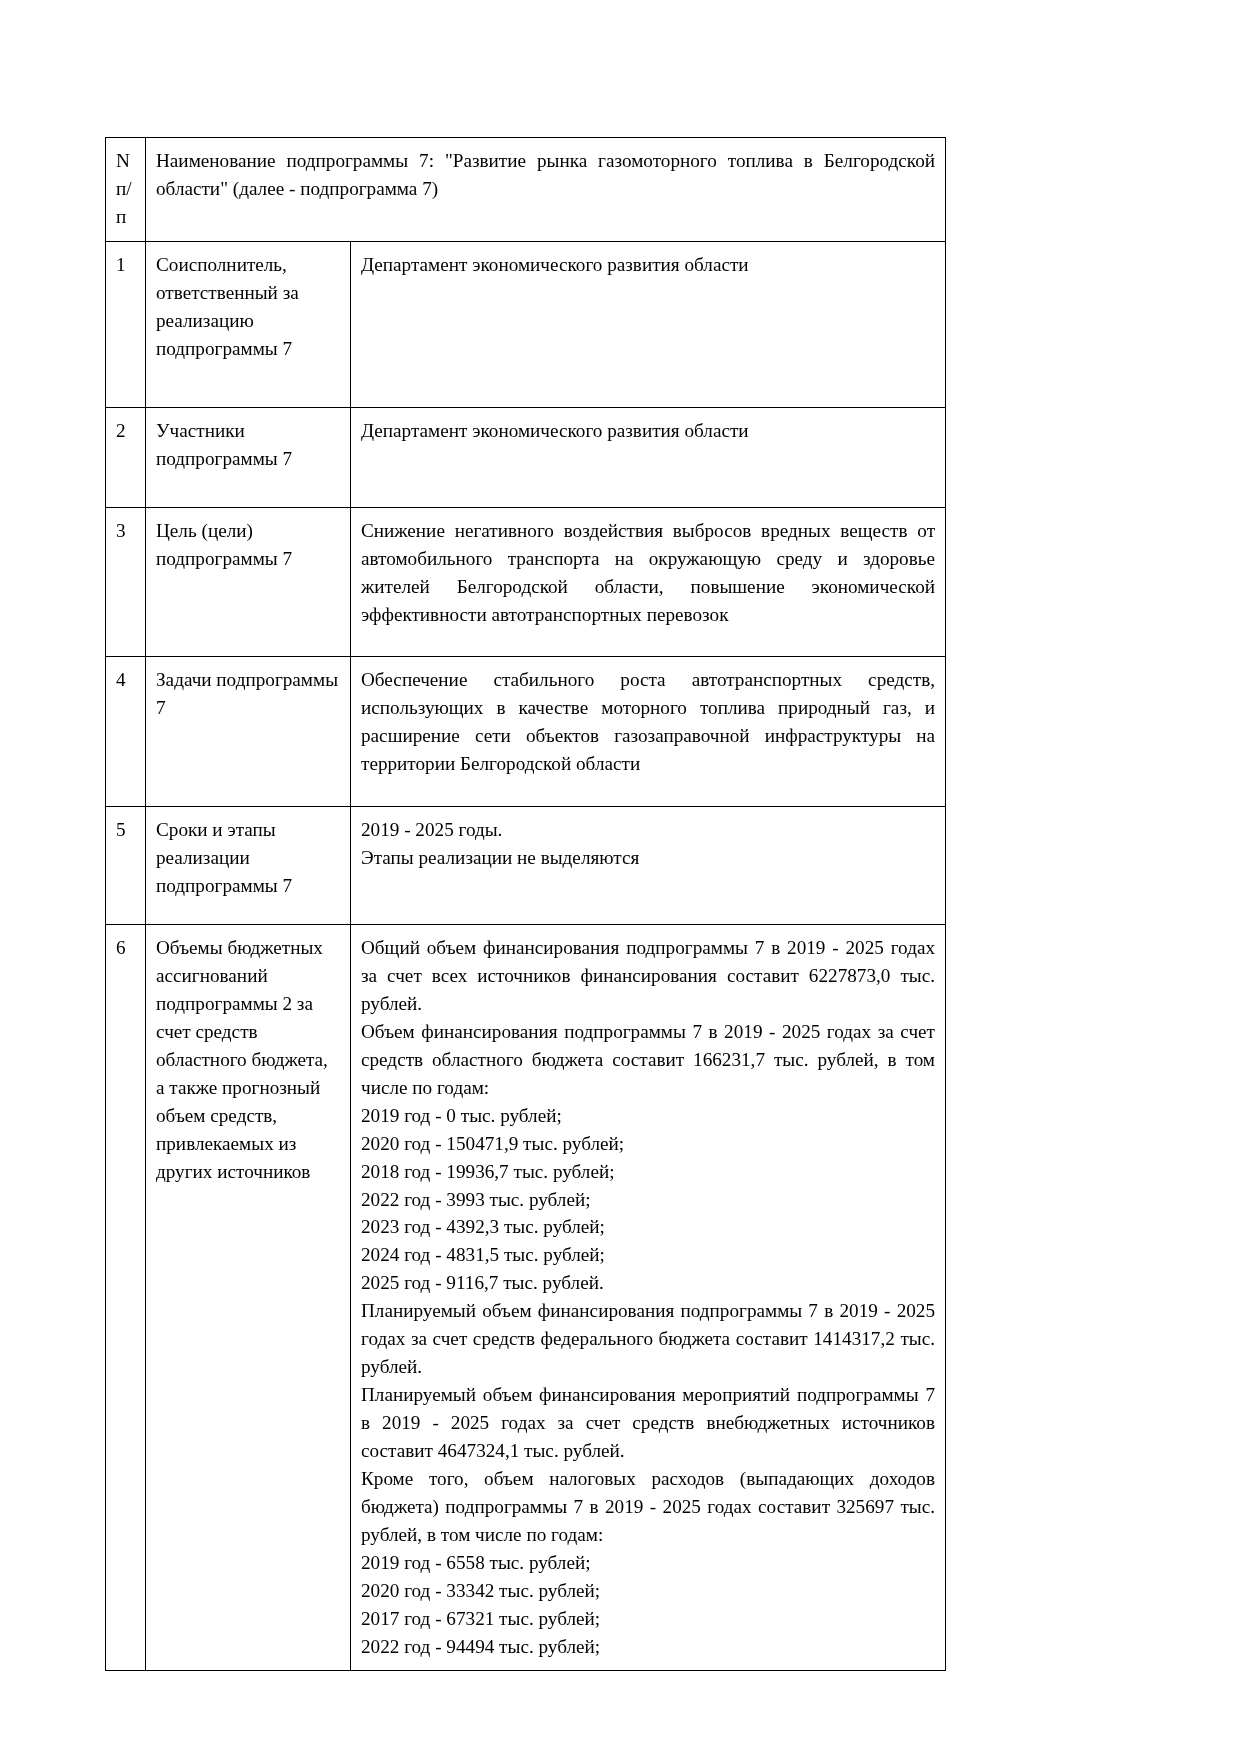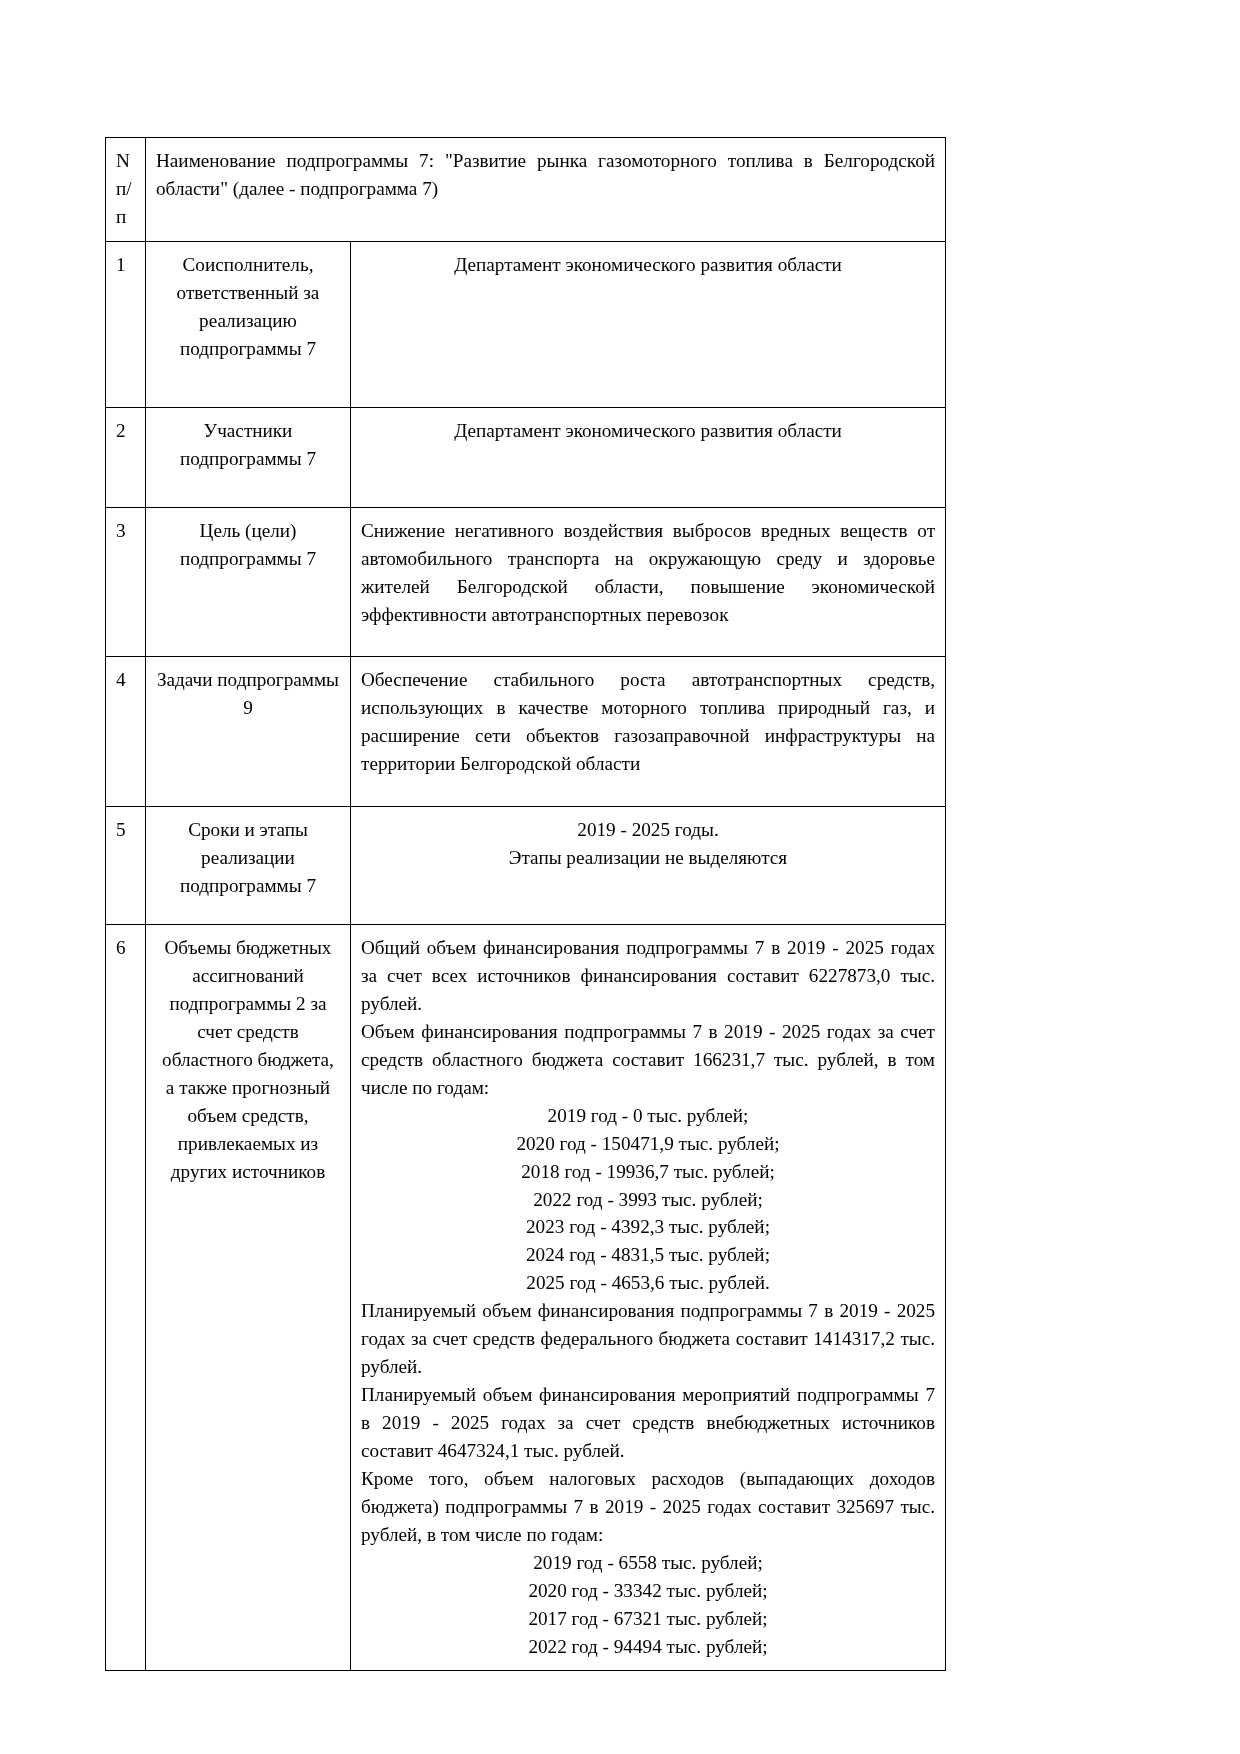--- a/index.html
+++ b/index.html
@@ -53,21 +53,21 @@
   td.header-title {
     text-align: justify;
     text-justify: inter-word;
     hyphens: none;
   }
   .justify {
     text-align: justify;
     text-justify: inter-word;
   }
   .left {
-    text-align: center;
+    text-align: left;
   }
   p.para {
     margin: 0;
   }
   .row-spacer-1 { height: 118px; }
   .row-spacer-2 { height: 52px; }
   .row-spacer-3 { height: 18px; }
   .row-spacer-5 { height: 42px; }
   .hdr-num {
     line-height: 1.455;
@@ -115,21 +115,21 @@
         <td class="num-cell">3</td>
         <td class="label-cell left">Цель (цели) подпрограммы 7</td>
         <td class="value-cell justify">
           <p class="para">Снижение негативного воздействия выбросов вредных веществ от автомобильного транспорта на окружающую среду и здоровье жителей Белгородской области, повышение экономической эффективности автотранспортных перевозок</p>
           <div class="row-spacer-3"></div>
         </td>
       </tr>
 
       <tr>
         <td class="num-cell">4</td>
-        <td class="label-cell left">Задачи подпрограммы 9</td>
+        <td class="label-cell left">Задачи подпрограммы 7</td>
         <td class="value-cell justify">
           <p class="para">Обеспечение стабильного роста автотранспортных средств, использующих в качестве моторного топлива природный газ, и расширение сети объектов газозаправочной инфраструктуры на территории Белгородской области</p>
           <div class="row-spacer-3"></div>
         </td>
       </tr>
 
       <tr>
         <td class="num-cell">5</td>
         <td class="label-cell left">Сроки и этапы реализации подпрограммы 7</td>
         <td class="value-cell left">
@@ -144,21 +144,21 @@
         <td class="label-cell left">Объемы бюджетных ассигнований подпрограммы 2 за счет средств областного бюджета, а также прогнозный объем средств, привлекаемых из других источников</td>
         <td class="value-cell">
           <p class="para justify">Общий объем финансирования подпрограммы 7 в 2019 - 2025 годах за счет всех источников финансирования составит 6227873,0 тыс. рублей.</p>
           <p class="para justify">Объем финансирования подпрограммы 7 в 2019 - 2025 годах за счет средств областного бюджета составит 166231,7 тыс. рублей, в том числе по годам:</p>
           <p class="para left">2019 год - 0 тыс. рублей;</p>
           <p class="para left">2020 год - 150471,9 тыс. рублей;</p>
           <p class="para left">2018 год - 19936,7 тыс. рублей;</p>
           <p class="para left">2022 год - 3993 тыс. рублей;</p>
           <p class="para left">2023 год - 4392,3 тыс. рублей;</p>
           <p class="para left">2024 год - 4831,5 тыс. рублей;</p>
-          <p class="para left">2025 год - 4653,6 тыс. рублей.</p>
+          <p class="para left">2025 год - 9116,7 тыс. рублей.</p>
           <p class="para justify">Планируемый объем финансирования подпрограммы 7 в 2019 - 2025 годах за счет средств федерального бюджета составит 1414317,2 тыс. рублей.</p>
           <p class="para justify">Планируемый объем финансирования мероприятий подпрограммы 7 в 2019 - 2025 годах за счет средств внебюджетных источников составит 4647324,1 тыс. рублей.</p>
           <p class="para justify">Кроме того, объем налоговых расходов (выпадающих доходов бюджета) подпрограммы 7 в 2019 - 2025 годах составит 325697 тыс. рублей, в том числе по годам:</p>
           <p class="para left">2019 год - 6558 тыс. рублей;</p>
           <p class="para left">2020 год - 33342 тыс. рублей;</p>
           <p class="para left">2017 год - 67321 тыс. рублей;</p>
           <p class="para left">2022 год - 94494 тыс. рублей;</p>
         </td>
       </tr>
 

